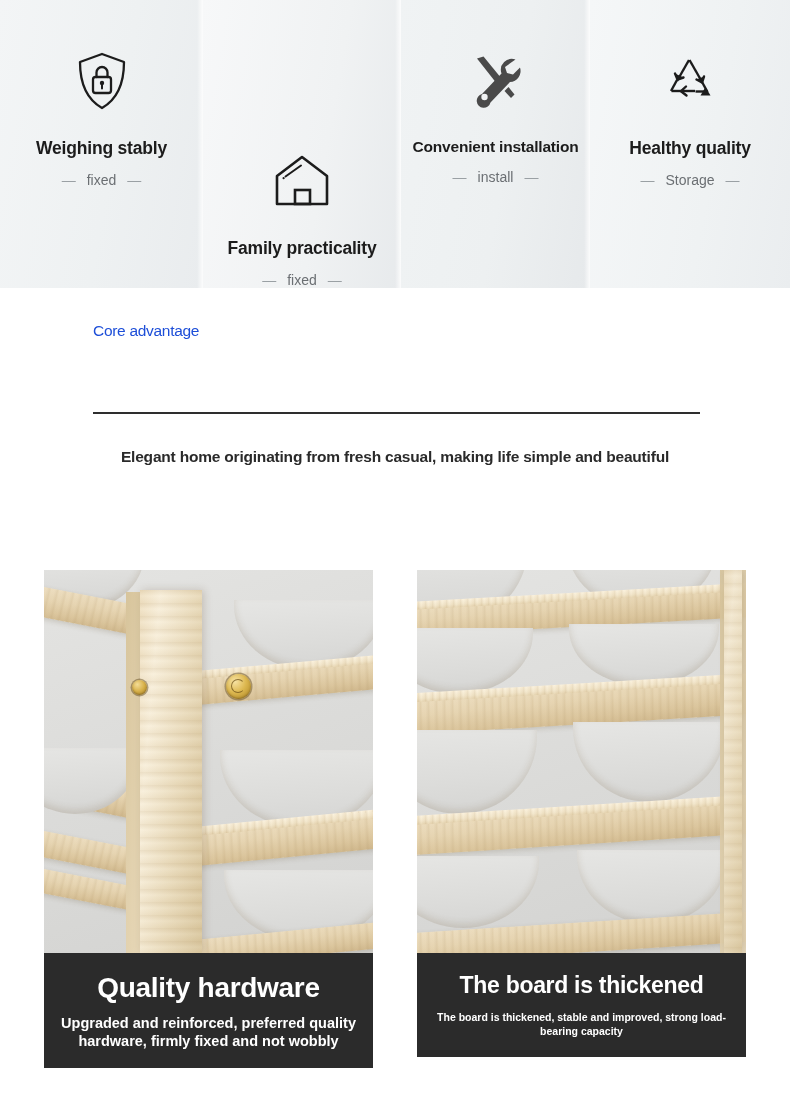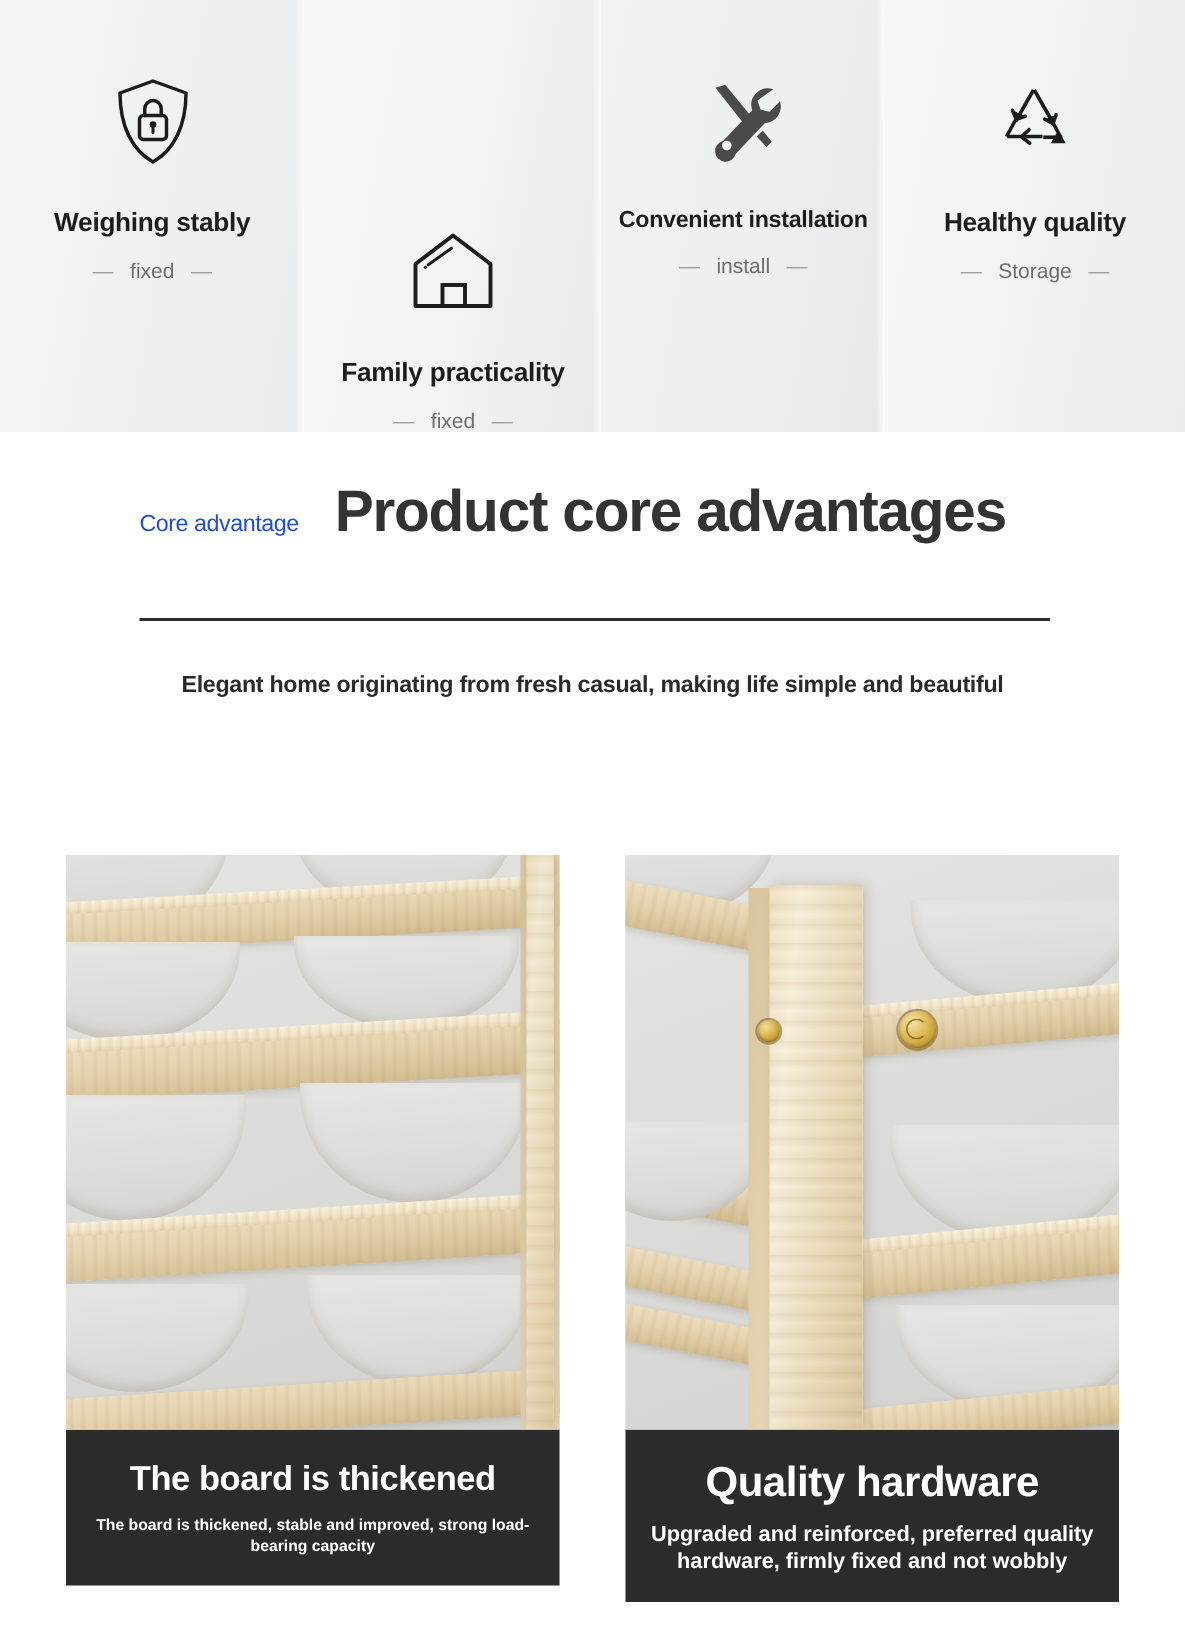--- a/index.html
+++ b/index.html
@@ -302,59 +302,26 @@
         <span>Storage</span>
         <span class="dash">—</span>
       </div>
     </div>
 
   </div>
 
   <div class="core-section">
     <div class="core-head">
       <span class="core-kicker">Core advantage</span>
-      <span class="core-title">Product core advantages</span>
     </div>
     <div class="core-rule"></div>
     <div class="core-desc">Elegant home originating from fresh casual, making life simple and beautiful</div>
   </div>
 
   <div class="cards">
-
-    <div class="pcard left">
-      <div class="photo">
-        <div class="rack-bg"></div>
-
-        <div class="scoop" style="left:-40px; top:-26px; width:150px; height:78px;"></div>
-        <div class="scoop" style="left:150px; top:-30px; width:150px; height:70px;"></div>
-        <div class="slat" style="left:-20px; top:26px; width:380px; height:30px; transform:rotate(-3.2deg);"></div>
-        <div class="slat-top" style="left:-20px; top:22px; width:380px; height:8px; transform:rotate(-3.2deg);"></div>
-
-        <div class="scoop" style="left:-34px; top:58px; width:150px; height:66px;"></div>
-        <div class="scoop" style="left:152px; top:54px; width:150px; height:62px;"></div>
-        <div class="slat" style="left:-20px; top:118px; width:380px; height:36px; transform:rotate(-3.4deg);"></div>
-        <div class="slat-top" style="left:-20px; top:113px; width:380px; height:9px; transform:rotate(-3.4deg);"></div>
-
-        <div class="scoop" style="left:-36px; top:160px; width:156px; height:84px;"></div>
-        <div class="scoop" style="left:156px; top:152px; width:152px; height:80px;"></div>
-        <div class="slat" style="left:-20px; top:240px; width:380px; height:34px; transform:rotate(-3.6deg);"></div>
-        <div class="slat-top" style="left:-20px; top:235px; width:380px; height:9px; transform:rotate(-3.6deg);"></div>
-
-        <div class="scoop" style="left:-30px; top:286px; width:152px; height:72px;"></div>
-        <div class="scoop" style="left:160px; top:280px; width:150px; height:74px;"></div>
-        <div class="slat" style="left:-20px; top:352px; width:380px; height:30px; transform:rotate(-3.6deg);"></div>
-
-        <div class="post-edge" style="right:0; top:0; width:26px; height:383px; opacity:.9;"></div>
-        <div class="post" style="right:4px; top:0; width:18px; height:383px; opacity:.85;"></div>
-      </div>
-      <div class="caption">
-        <div class="cap-title">The board is thickened</div>
-        <div class="cap-desc">The board is thickened, stable and improved, strong load-bearing capacity</div>
-      </div>
-    </div>
 
     <div class="pcard right">
       <div class="photo">
         <div class="rack-bg"></div>
 
         <div class="scoop" style="left:-30px; top:-20px; width:130px; height:60px;"></div>
         <div class="slat" style="left:-30px; top:28px; width:170px; height:30px; transform:rotate(11deg);"></div>
         <div class="slat" style="left:-30px; top:212px; width:170px; height:30px; transform:rotate(11deg);"></div>
         <div class="scoop" style="left:-34px; top:178px; width:130px; height:66px;"></div>
         <div class="slat" style="left:-30px; top:272px; width:170px; height:26px; transform:rotate(11deg);"></div>
@@ -378,15 +345,47 @@
                     background:radial-gradient(circle at 36% 30%, #f7e3a4 0%, #ddb850 46%, #a9811f 100%);">
           <div class="cam-slot" style="left:5px; top:5px; width:14px; height:14px;"></div>
         </div>
       </div>
       <div class="caption">
         <div class="cap-title">Quality hardware</div>
         <div class="cap-desc">Upgraded and reinforced, preferred quality hardware, firmly fixed and not wobbly</div>
       </div>
     </div>
 
+    <div class="pcard left">
+      <div class="photo">
+        <div class="rack-bg"></div>
+
+        <div class="scoop" style="left:-40px; top:-26px; width:150px; height:78px;"></div>
+        <div class="scoop" style="left:150px; top:-30px; width:150px; height:70px;"></div>
+        <div class="slat" style="left:-20px; top:26px; width:380px; height:30px; transform:rotate(-3.2deg);"></div>
+        <div class="slat-top" style="left:-20px; top:22px; width:380px; height:8px; transform:rotate(-3.2deg);"></div>
+
+        <div class="scoop" style="left:-34px; top:58px; width:150px; height:66px;"></div>
+        <div class="scoop" style="left:152px; top:54px; width:150px; height:62px;"></div>
+        <div class="slat" style="left:-20px; top:118px; width:380px; height:36px; transform:rotate(-3.4deg);"></div>
+        <div class="slat-top" style="left:-20px; top:113px; width:380px; height:9px; transform:rotate(-3.4deg);"></div>
+
+        <div class="scoop" style="left:-36px; top:160px; width:156px; height:84px;"></div>
+        <div class="scoop" style="left:156px; top:152px; width:152px; height:80px;"></div>
+        <div class="slat" style="left:-20px; top:240px; width:380px; height:34px; transform:rotate(-3.6deg);"></div>
+        <div class="slat-top" style="left:-20px; top:235px; width:380px; height:9px; transform:rotate(-3.6deg);"></div>
+
+        <div class="scoop" style="left:-30px; top:286px; width:152px; height:72px;"></div>
+        <div class="scoop" style="left:160px; top:280px; width:150px; height:74px;"></div>
+        <div class="slat" style="left:-20px; top:352px; width:380px; height:30px; transform:rotate(-3.6deg);"></div>
+
+        <div class="post-edge" style="right:0; top:0; width:26px; height:383px; opacity:.9;"></div>
+        <div class="post" style="right:4px; top:0; width:18px; height:383px; opacity:.85;"></div>
+      </div>
+      <div class="caption">
+        <div class="cap-title">The board is thickened</div>
+        <div class="cap-desc">The board is thickened, stable and improved, strong load-bearing capacity</div>
+      </div>
+    </div>
+
   </div>
 
 </div>
 
 </body></html>

